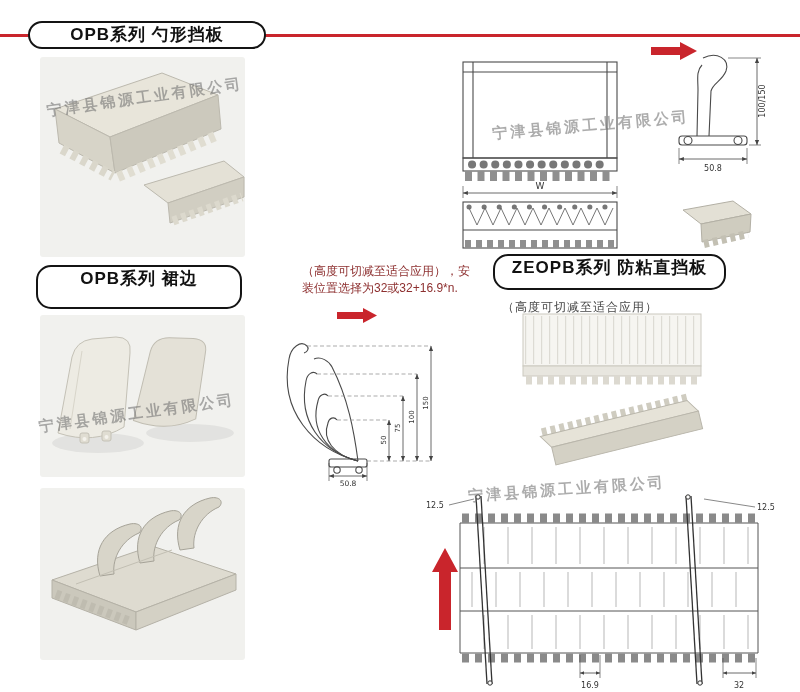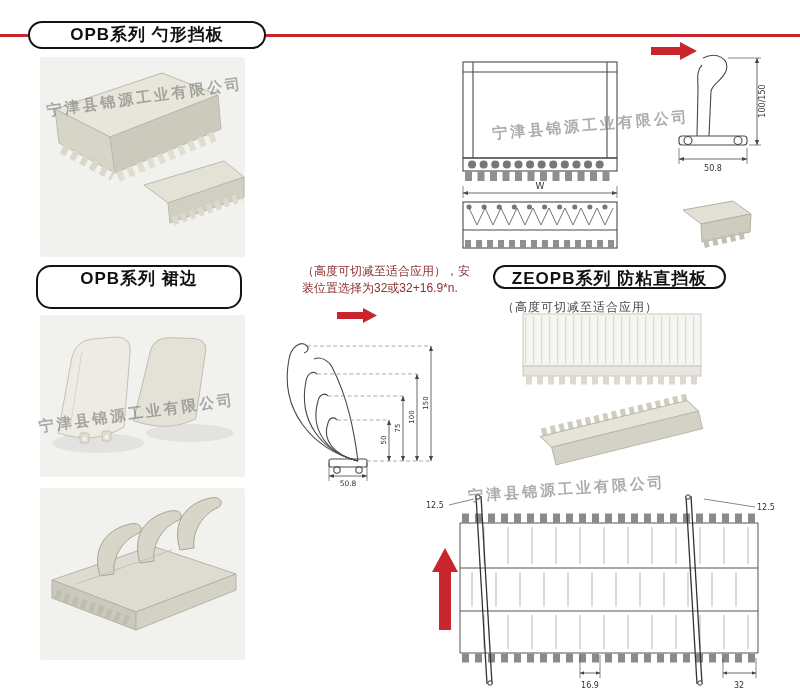--- a/index.html
+++ b/index.html
@@ -103,21 +103,21 @@
       <line x1="259" y1="204" x2="303" y2="194" stroke="#c3c0b3" stroke-width="8" stroke-dasharray="5 4"></line>
     </g>
   </svg>
   <div class="wm" style="left:492px;top:116px;transform:rotate(-5deg);">宁津县锦源工业有限公司</div>
 
   <div class="badge" style="left:36px;top:265px;width:206px;height:44px;">
     <span>OPB系列 裙边</span>
   </div>
   <div class="note" style="left:266px;top:263px;width:180px;margin-left:36px;">（高度可切减至适合应用），安
 装位置选择为32或32+16.9*n.</div>
-  <div class="badge" style="left:493px;top:265px;width:233px;height:24px;">
+  <div class="badge" style="left:493px;top:254px;width:233px;height:36px;">
     <span>ZEOPB系列 防粘直挡板</span>
   </div>
   <div class="subtle" style="left:502px;top:299px;font-family:Liberation Serif, serif;">（高度可切减至适合应用）</div>
 
   <div class="photo" style="left:40px;top:315px;width:205px;height:162px;">
     <svg width="205" height="162" viewBox="0 0 205 162">
       <ellipse cx="58" cy="128" rx="46" ry="10" fill="rgba(0,0,0,0.06)"></ellipse>
       <ellipse cx="150" cy="118" rx="44" ry="9" fill="rgba(0,0,0,0.06)"></ellipse>
       <path d="M18,118 L32,42 Q36,26 52,24 L76,22 Q92,22 90,38 L84,112 Q54,130 18,118 Z" fill="#edebe3" stroke="#c4c1b6"></path>
       <path d="M30,114 L42,36" stroke="#d8d5ca" fill="none"></path>

